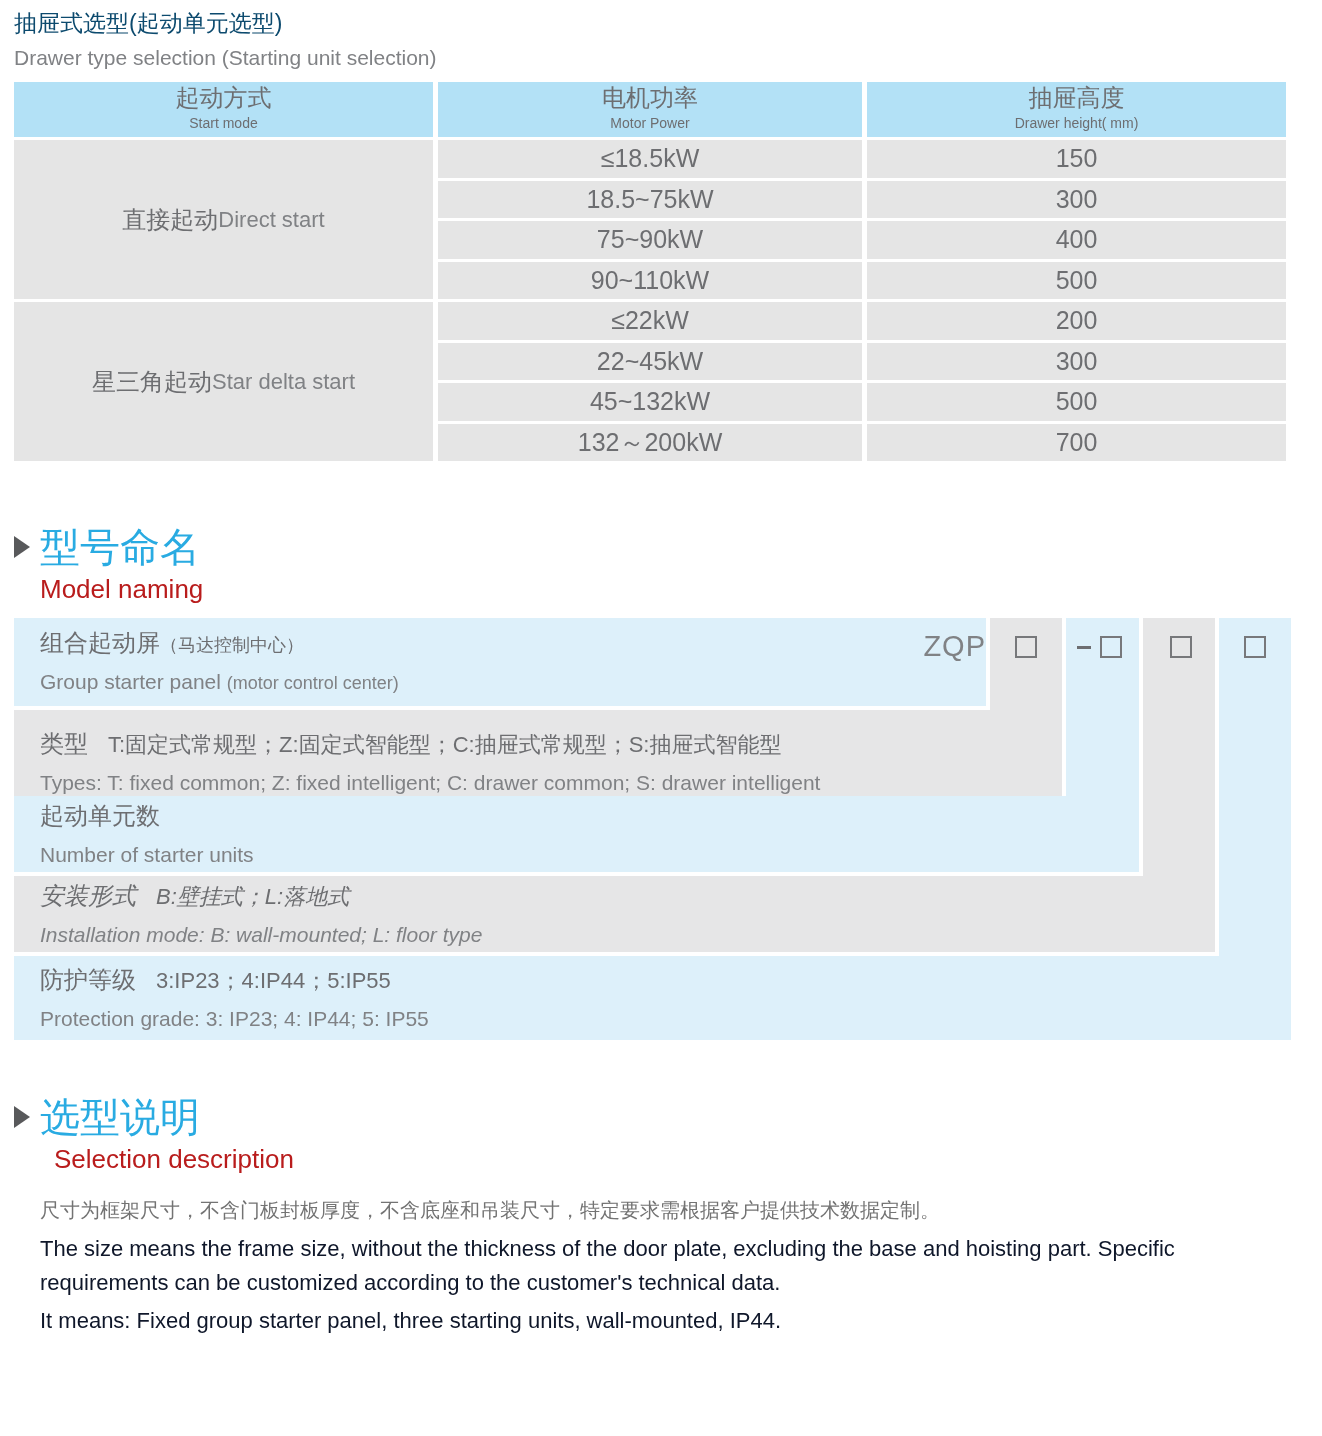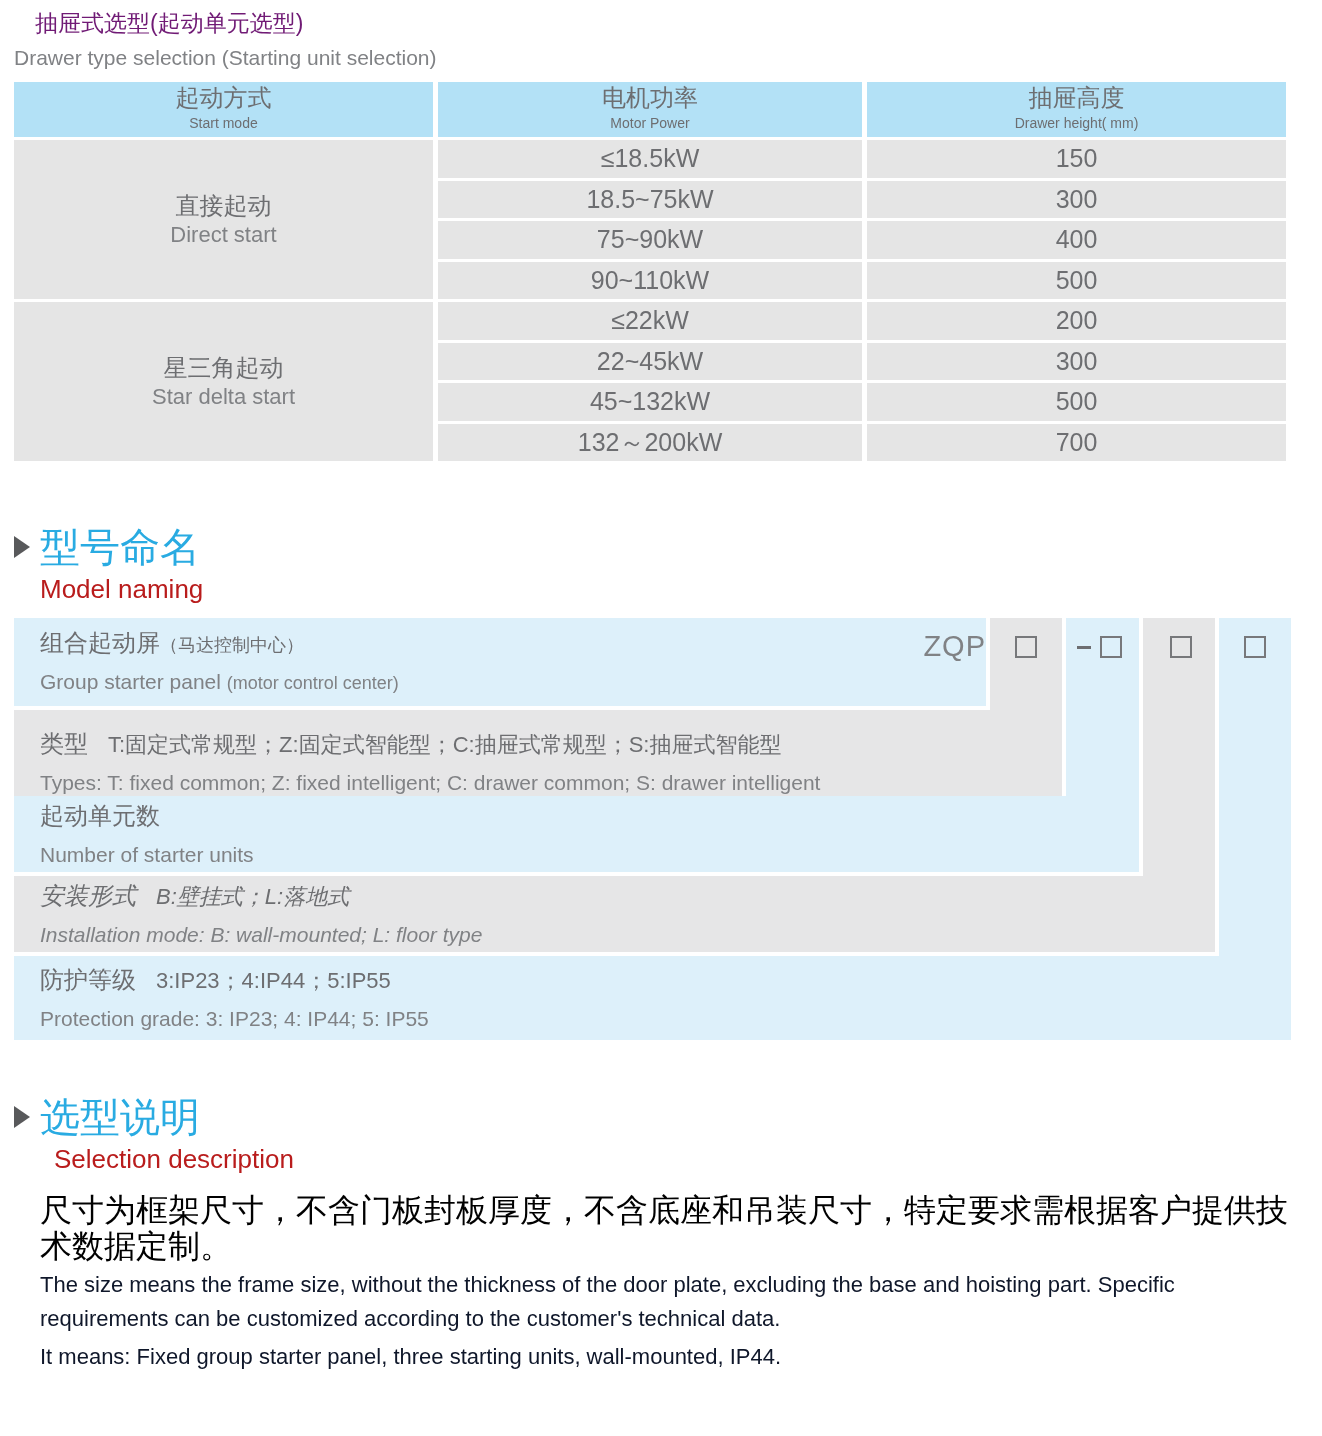--- a/index.html
+++ b/index.html
@@ -7,21 +7,21 @@
   .page {
     position:relative;
     width:1322px; height:1436px;
     background:#ffffff;
     font-family:"Liberation Sans","DejaVu Sans",sans-serif;
     overflow:hidden;
   }
 
   
   .doc-title { position:absolute; left:14px; top:8px; }
-  .doc-title-zh { font-size:23px; color:#701a75;margin-left:21px; }
+  .doc-title-zh { font-size:23px; color:#0c4a6e; }
   .doc-title-en { font-size:21px; color:#808285; margin-top:7px; }
 
   
   .sel-table {
     position:absolute; left:14px; top:82px;
     display:grid;
     grid-template-columns:419px 424px 419px;
     grid-template-rows:55px repeat(8, 37.5px);
     gap:3px 5px;
   }
@@ -29,21 +29,21 @@
     background:#b3e1f6;
     display:flex; flex-direction:column; align-items:center; justify-content:center;
   }
   .th-zh { font-size:24px; color:#6d6e71; line-height:27px; }
   .th-en { font-size:14px; color:#6d6e71; line-height:24px; }
   .td {
     background:#e5e5e5;
     display:flex; align-items:center; justify-content:center;
     font-size:25px; color:#6d6e71;
   }
-  .td.mode { flex-direction:column; }
+  .td.mode { flex-direction:row; }
   .mode-zh { font-size:24px; color:#6d6e71; line-height:30px; }
   .mode-en { font-size:22px; color:#808285; line-height:27px; }
 
   
   .sec-head { position:absolute; }
   .sec-title-row { display:flex; align-items:center; }
   .tri-icon {
     width:0; height:0;
     border-left:16px solid #58595b;
     border-top:11px solid transparent;
@@ -74,21 +74,21 @@
     text-align:right; font-size:29px; color:#808285; letter-spacing:1px;
   }
   .digit-box {
     position:absolute; top:636px; width:22px; height:22px;
     border:2px solid #77787b; background:transparent;
   }
   .dash-icon { position:absolute; left:1077px; top:646px; width:14px; height:3px; background:#6d6e71; }
 
   
   .para-block { position:absolute; left:40px; top:1192px; width:1254px; }
-  .para-zh { font-size:32px; color:#000000; line-height:36px; margin-bottom:4px; }
+  .para-zh { font-size:20px; color:#737373; line-height:36px; margin-bottom:4px; }
   .para-en { font-size:22px; color:#0f172a; line-height:34px; margin-bottom:4px; }
 </style>
 </head>
 <body>
 
 <div class="page">
 
   <div class="doc-title">
     <div class="doc-title-zh">抽屉式选型(起动单元选型)</div>
     <div class="doc-title-en">Drawer type selection (Starting unit selection)</div>

